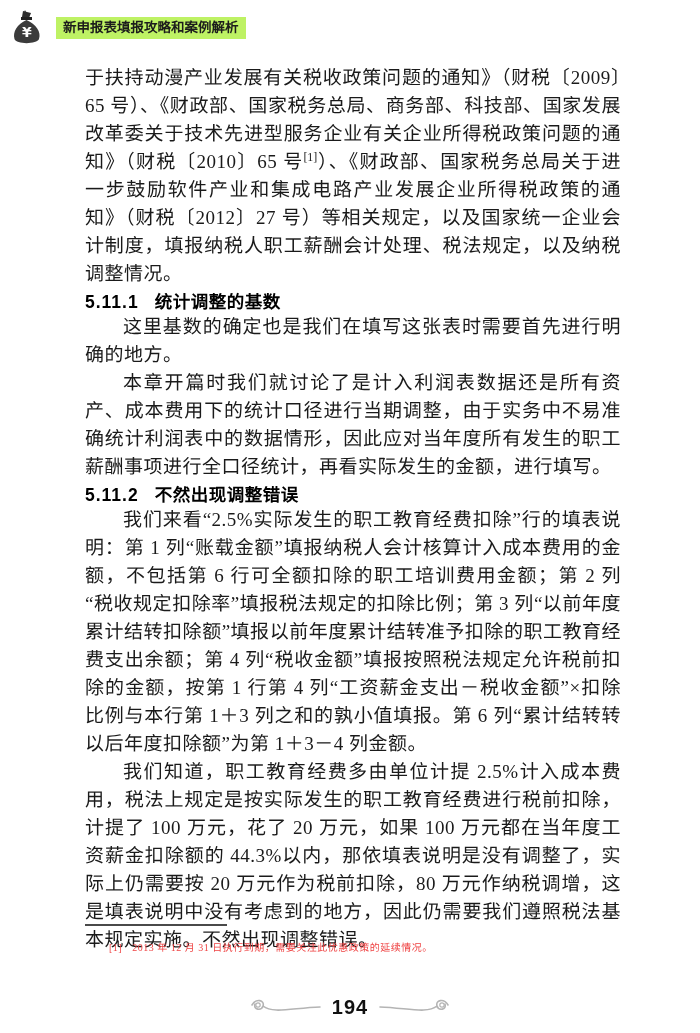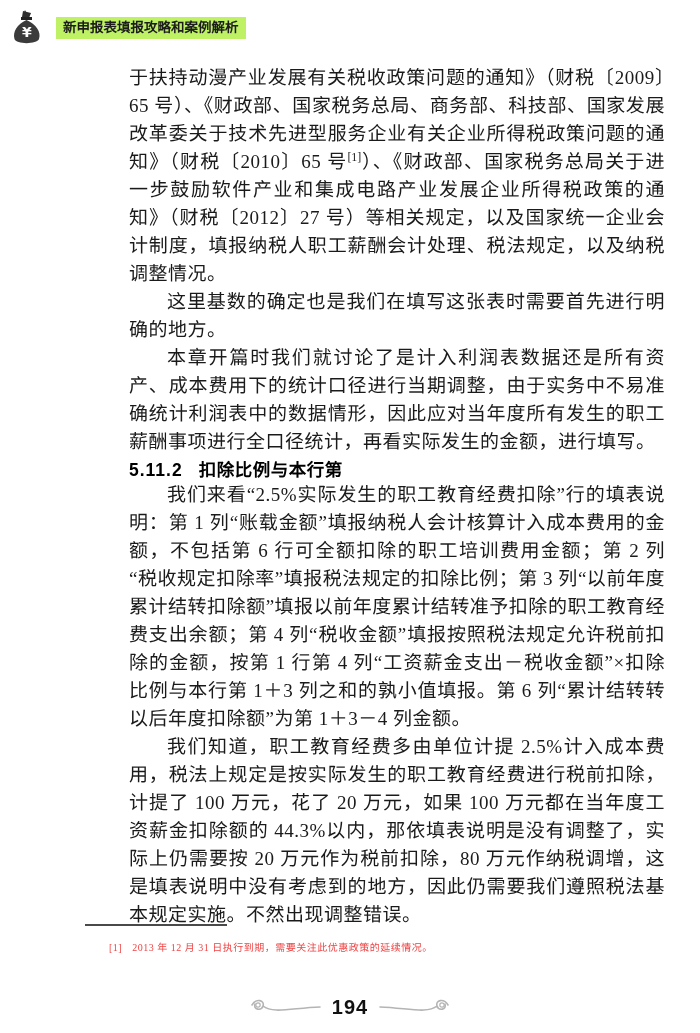--- a/index.html
+++ b/index.html
@@ -25,21 +25,21 @@
     letter-spacing:1px;line-height:1;
   }
   .book-subtitle{
     background:#bef264;color:#1c1c1c;
     font-family:"Liberation Sans","DejaVu Sans",sans-serif;
     font-weight:bold;font-size:13.5px;
     padding:4px 7px;line-height:1;margin-left:4px;
   }
   
   .content{
-    position:absolute;top:64px;left:85px;width:536px;margin-left:44px;
+    position:absolute;top:64px;left:85px;width:536px;
   }
   p.body-text{
     margin:0;
     font-size:19px;line-height:28px;
     text-align:justify;text-justify:inter-ideograph;
     letter-spacing:0.5px;
   }
   p.indent{text-indent:2em;}
   sup.ref{font-size:12px;line-height:0;vertical-align:super;letter-spacing:0;}
   h3.sec{
@@ -88,26 +88,29 @@
       <path d="M16.5 10 C 7 14, 2.5 22, 4.5 29 C 6 34.5, 27 34.5, 29 29 C 31.5 22, 26 14, 16.5 10 Z" fill="#3b3b3b"></path>
       <text x="16.8" y="27" font-size="14" font-family="'DejaVu Sans',sans-serif" font-weight="bold" fill="#ffffff" text-anchor="middle">¥</text>
     </svg>
     <div class="book-subtitle">新申报表填报攻略和案例解析</div>
   </div>
 
   <div class="content">
 
     <p class="body-text"><span>于扶持动漫产业发展有关税收政策问题的通知》（财税〔2009〕65 号）、《财政部、国家税务总局、商务部、科技部、国家发展改革委关于技术先进型服务企业有关企业所得税政策问题的通知》（财税〔2010〕65 号</span><sup class="ref">[1]</sup><span>）、《财政部、国家税务总局关于进一步鼓励软件产业和集成电路产业发展企业所得税政策的通知》（财税〔2012〕27 号）等相关规定，以及国家统一企业会计制度，填报纳税人职工薪酬会计处理、税法规定，以及纳税调整情况。</span></p>
 
+    <h3 class="sec h-first">
+      <span class="sec-num">5.11.1</span><span>统计调整的基数</span>
+    </h3>
 
     <p class="body-text indent">这里基数的确定也是我们在填写这张表时需要首先进行明确的地方。</p>
     <p class="body-text indent">本章开篇时我们就讨论了是计入利润表数据还是所有资产、成本费用下的统计口径进行当期调整，由于实务中不易准确统计利润表中的数据情形，因此应对当年度所有发生的职工薪酬事项进行全口径统计，再看实际发生的金额，进行填写。</p>
 
     <h3 class="sec h-second">
-      <span class="sec-num">5.11.2</span><span>扣除比例与本行第</span>
+      <span class="sec-num">5.11.2</span><span>不然出现调整错误</span>
     </h3>
 
     <p class="body-text indent">我们来看“2.5%实际发生的职工教育经费扣除”行的填表说明：第 1 列“账载金额”填报纳税人会计核算计入成本费用的金额，不包括第 6 行可全额扣除的职工培训费用金额；第 2 列“税收规定扣除率”填报税法规定的扣除比例；第 3 列“以前年度累计结转扣除额”填报以前年度累计结转准予扣除的职工教育经费支出余额；第 4 列“税收金额”填报按照税法规定允许税前扣除的金额，按第 1 行第 4 列“工资薪金支出－税收金额”×扣除比例与本行第 1＋3 列之和的孰小值填报。第 6 列“累计结转转以后年度扣除额”为第 1＋3－4 列金额。</p>
     <p class="body-text indent">我们知道，职工教育经费多由单位计提 2.5%计入成本费用，税法上规定是按实际发生的职工教育经费进行税前扣除，计提了 100 万元，花了 20 万元，如果 100 万元都在当年度工资薪金扣除额的 44.3%以内，那依填表说明是没有调整了，实际上仍需要按 20 万元作为税前扣除，80 万元作纳税调增，这是填表说明中没有考虑到的地方，因此仍需要我们遵照税法基本规定实施。不然出现调整错误。</p>
 
   </div>
 
   <div class="footnote">
     <div class="footnote-rule"></div>
     <div class="footnote-line">

